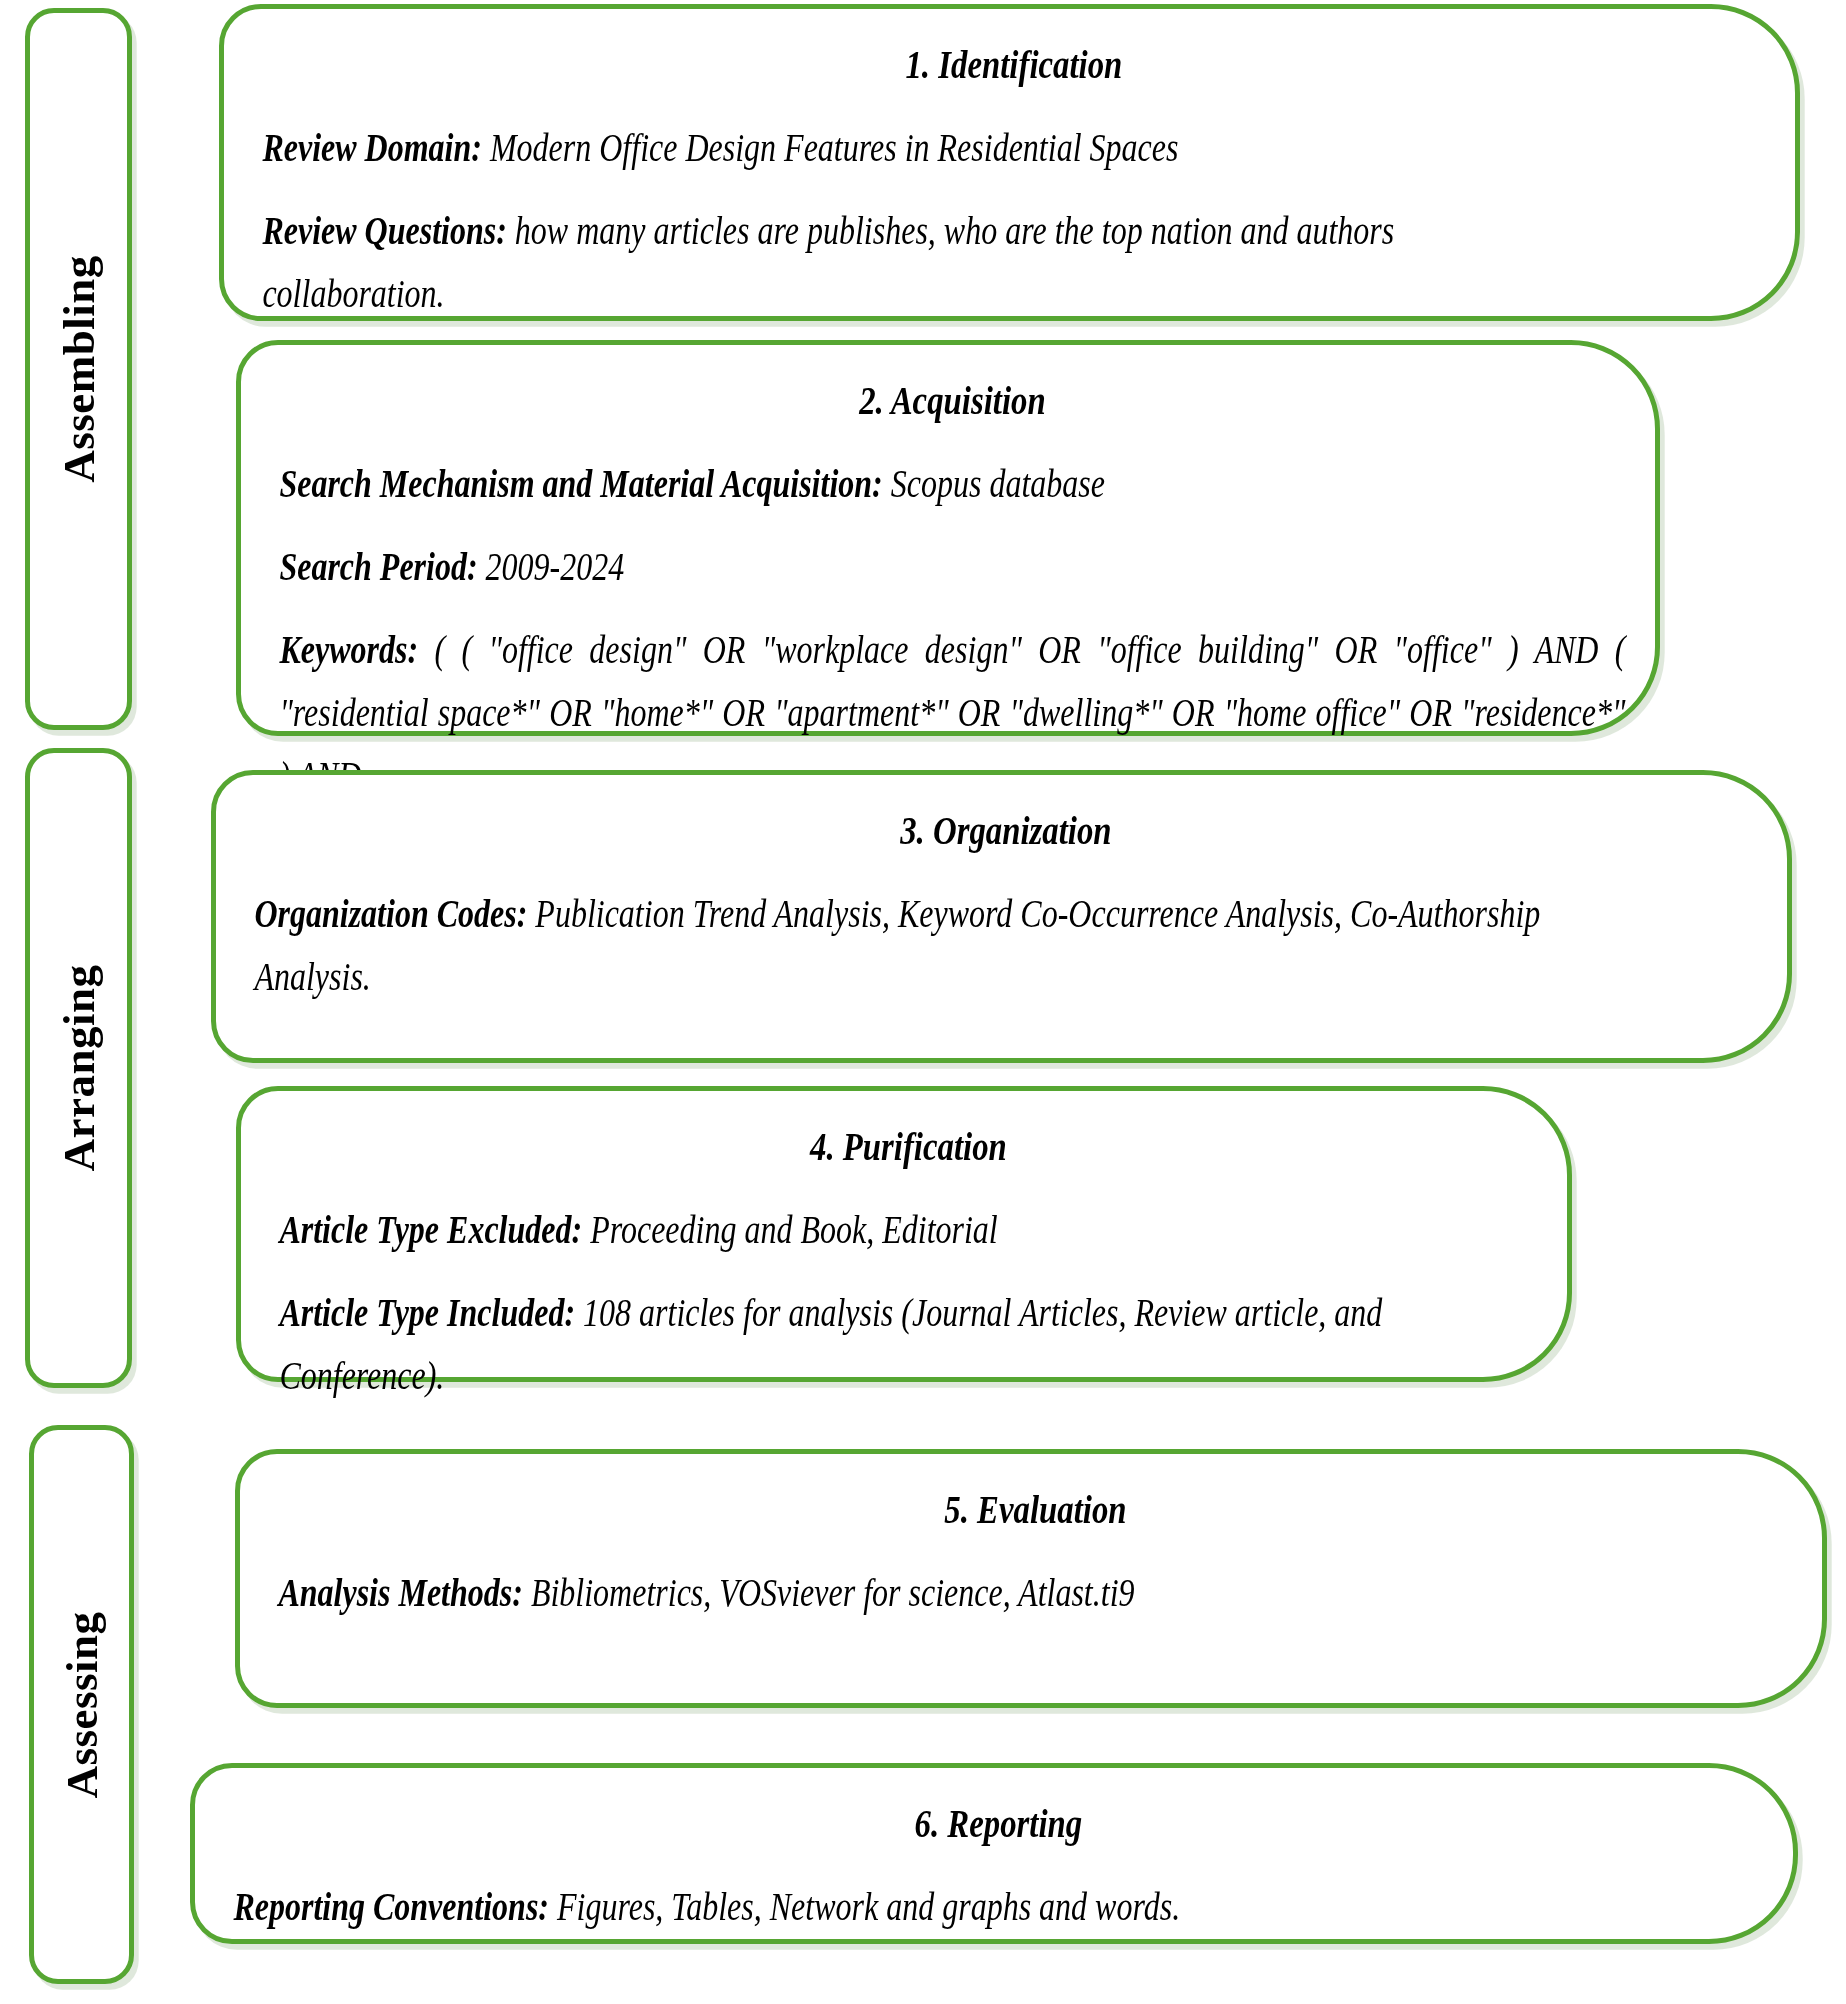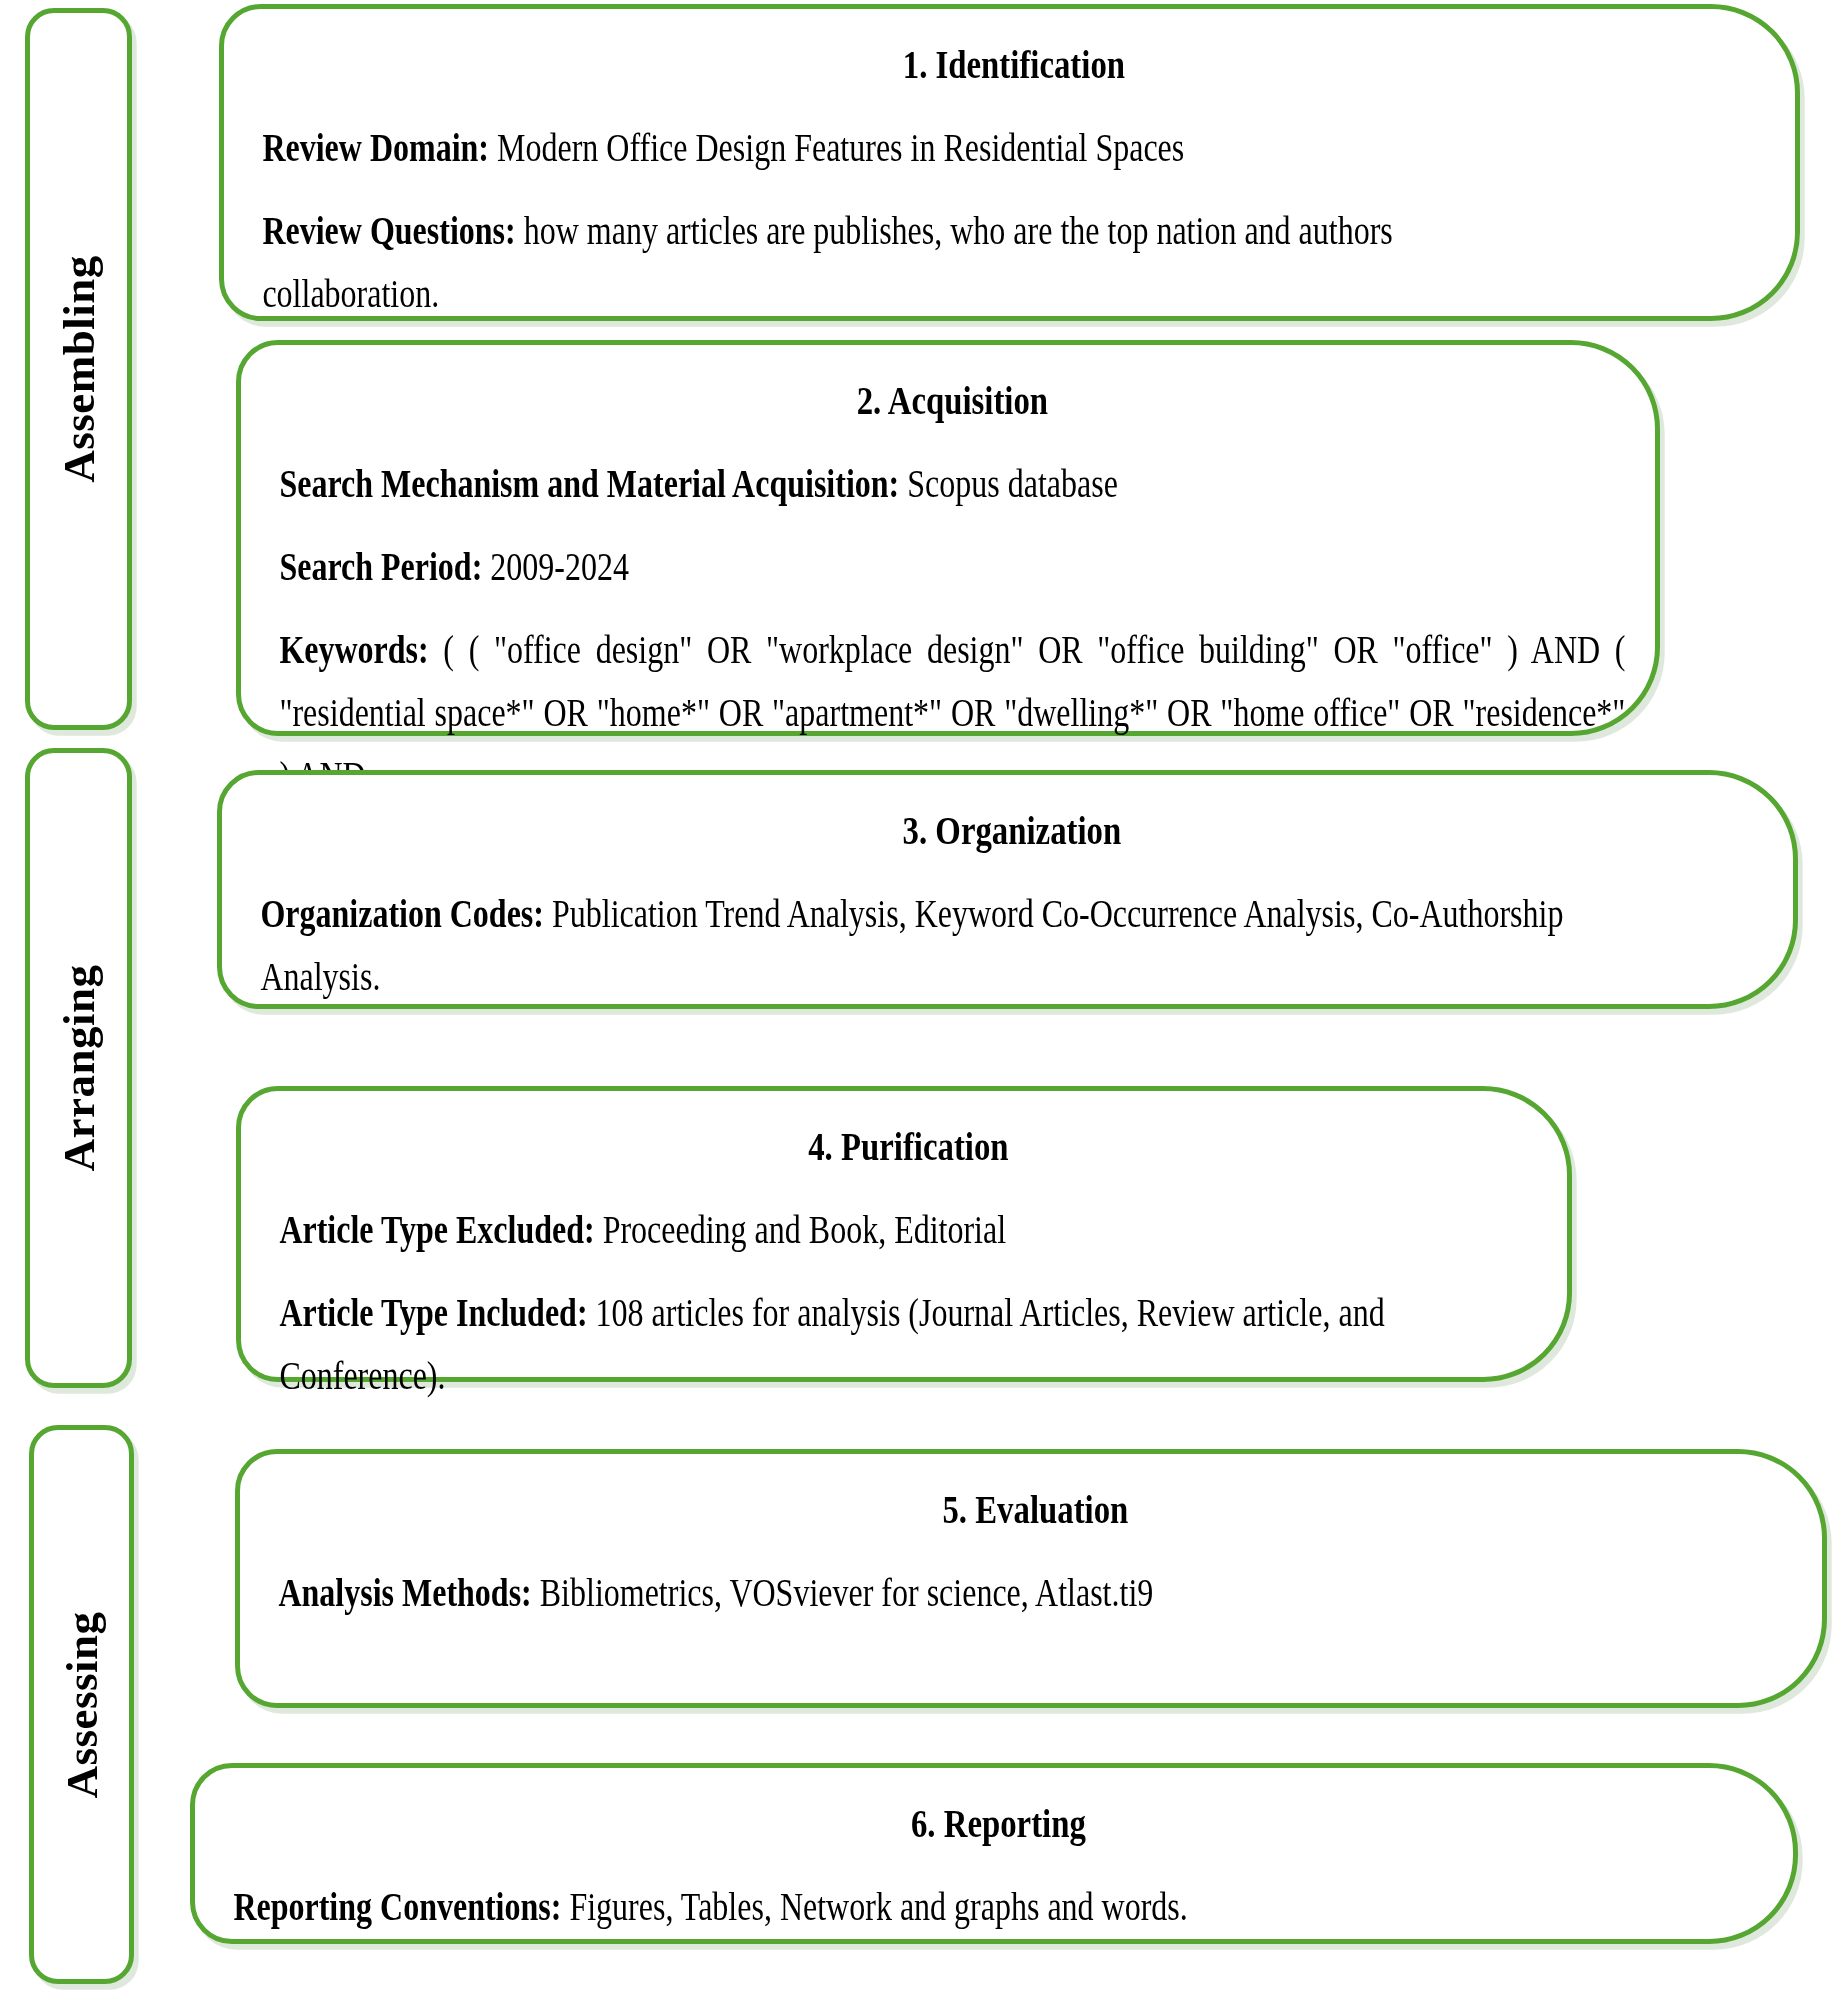--- a/index.html
+++ b/index.html
@@ -29,20 +29,21 @@
     transform:rotate(-90deg);
     font-weight:bold;
     font-size:45px;
     white-space:nowrap;
     letter-spacing:0.5px;
   }
   
   .step {
     border-radius:42px 89px 89px 42px;
     box-shadow:4.7px 5.8px 0 rgba(110,150,95,0.22);
+    font-style:italic;
   }
   .inner {
     width:125%;
     transform:scaleX(0.8);
     transform-origin:top left;
     box-sizing:border-box;
     padding:24px 37px 19px 48px;
   }
   .title {
     text-align:center;
@@ -61,21 +62,21 @@
   .para.kw { text-align:justify; }
   .para.kw .val { white-space:normal; }
 
   
   #stage-assembling { left:25px;  top:8.4px;   width:107px;  height:722px; }
   #stage-arranging  { left:25px;  top:748px; width:107px;  height:640px; }
   #stage-assessing  { left:29px;  top:1425px; width:105px;  height:559px; }
 
   #step-1 { left:219px; top:4.2px;    width:1581px; height:317px; }
   #step-2 { left:236px; top:340px;  width:1424px; height:396px; }
-  #step-3 { left:217px; top:770px; width:1581px; height:239px; }
+  #step-3 { left:211px; top:770px; width:1581px; height:293px; }
   #step-4 { left:236px; top:1086px; width:1336px; height:296px; }
   #step-5 { left:235px; top:1449px; width:1592px; height:259px; }
   #step-6 { left:190px; top:1763px; width:1608px; height:181px; }
 </style>
 </head>
 <body>
 
 <div class="box stage" id="stage-assembling">
   <span class="vlabel">Assembling</span>
 </div>

